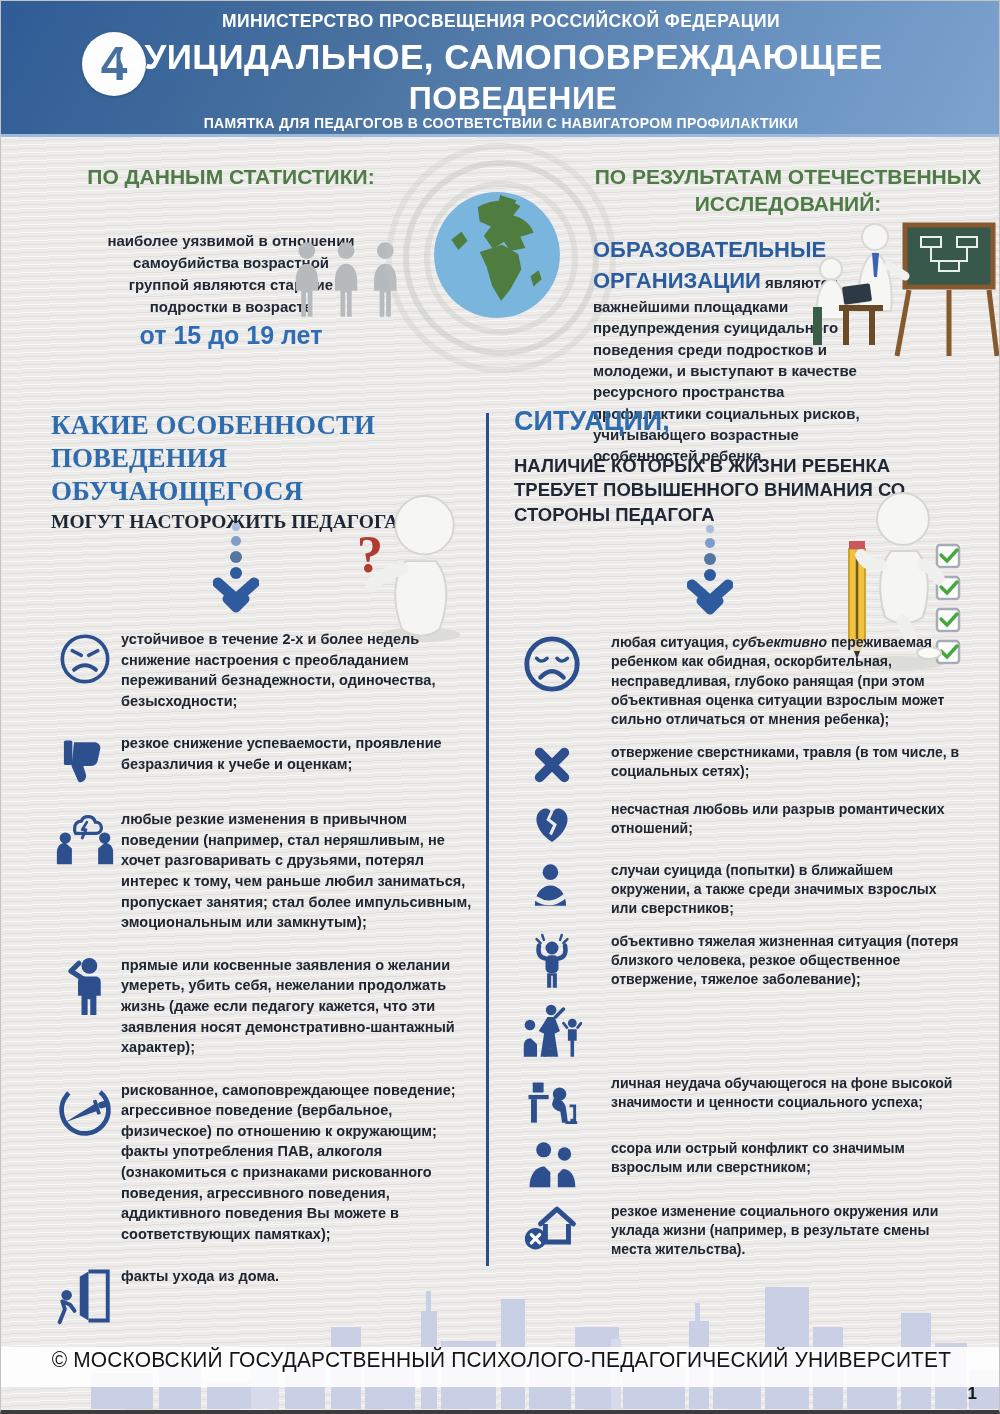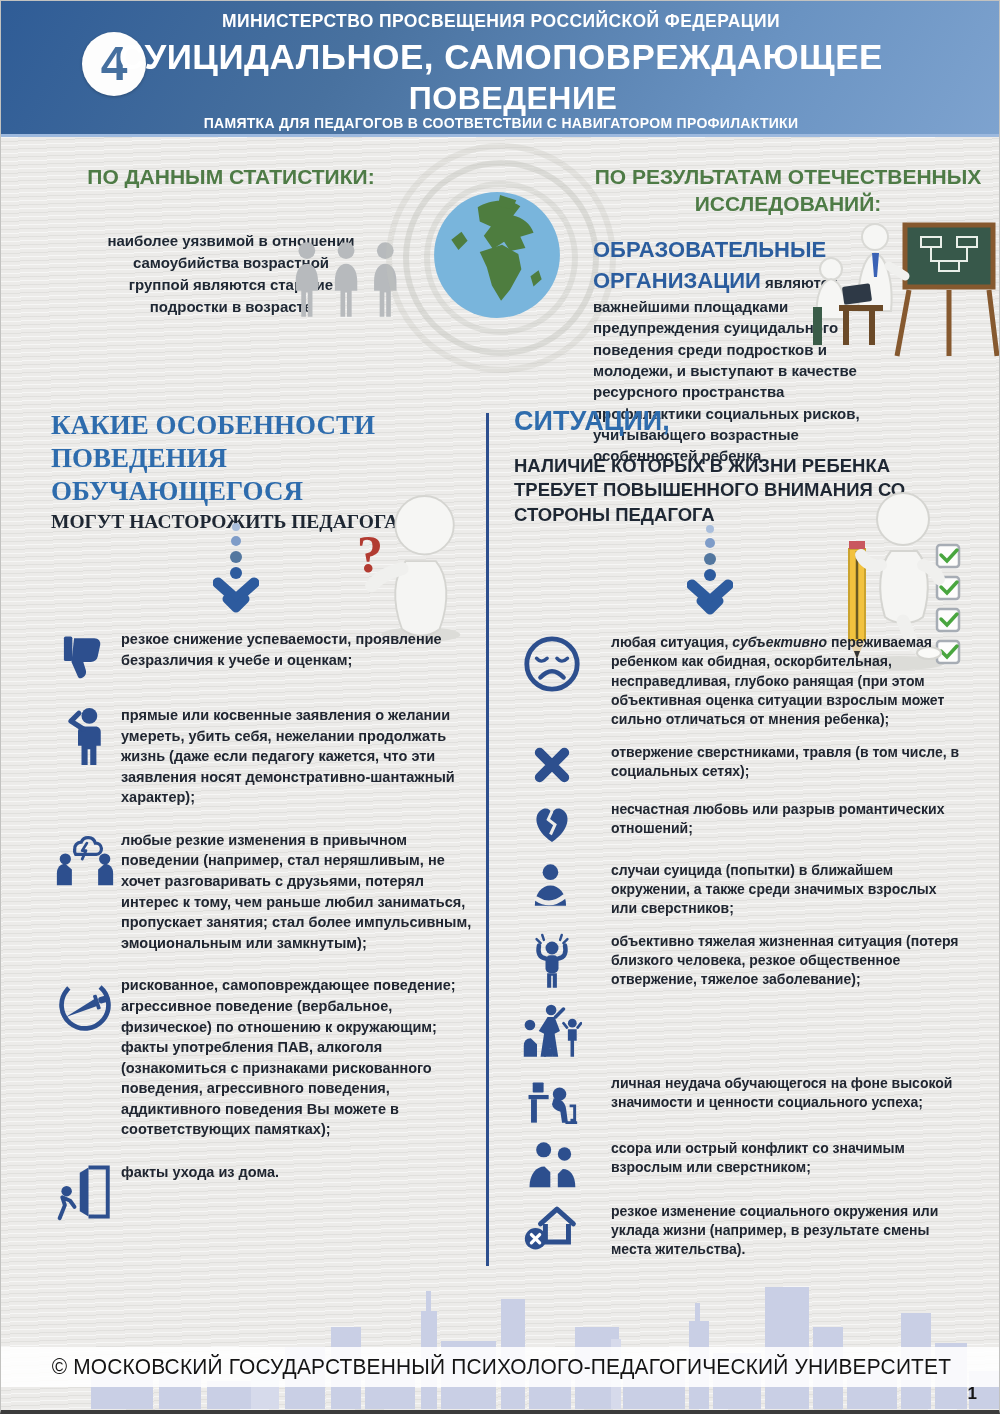--- a/index.html
+++ b/index.html
@@ -54,21 +54,21 @@
   .item-icon{flex:0 0 auto;display:flex;justify-content:center;}
   #litems .item-icon{width:72px;}
   #ritems .item-icon{width:78px;}
   .item-text{flex:1;font-weight:bold;color:#202631;}
   #litems .item-text{font-size:14.5px;line-height:1.42;}
   #ritems .item-text{font-size:14px;line-height:1.38;margin-left:20px;}
   .item-text em{font-style:italic;}
   
   #skyline{left:0;top:1268px;}
   #copybar{left:0;top:1346px;width:1000px;height:40px;background:rgba(255,255,255,.88);
-    display:flex;align-items:center;justify-content:center;}
+    display:flex;justify-content:center;}
   #copybar span{display:inline-block;transform:scaleX(.95);font-size:22px;color:#141414;font-weight:500;letter-spacing:.2px;white-space:nowrap;}
   #pagenum{right:22px;top:1383px;font-size:17px;font-weight:bold;color:#141414;}
   svg{display:block;}
 </style>
 </head>
 <body>
 
 <div id="page">
 
   <div id="header">
@@ -77,20 +77,21 @@
       <span>4</span>
     </div>
     <div class="title1">СУИЦИДАЛЬНОЕ, САМОПОВРЕЖДАЮЩЕЕ</div>
     <div class="title2">ПОВЕДЕНИЕ</div>
     <div class="subtitle">ПАМЯТКА ДЛЯ ПЕДАГОГОВ В СООТВЕТСТВИИ С НАВИГАТОРОМ ПРОФИЛАКТИКИ</div>
   </div>
 
   <div class="abs" id="stats">
     <div class="green-h">ПО ДАННЫМ СТАТИСТИКИ:</div>
     <div class="body">наиболее уязвимой в отношении самоубийства возрастной группой являются старшие подростки в возрасте</div>
+    <div class="hl">от 15 до 19 лет</div>
   </div>
 
   <div class="abs" id="people">
     <svg width="112" height="100" viewBox="0 0 120 100" fill="#b7babd">
       <g>
           <circle cx="17" cy="11" r="9"></circle>
           <path d="M5 44c0-12 5-19 12-19s12 7 12 19v10h-6v28h-5V56h-2v26h-5V54H5z"></path>
         </g>
       <g transform="translate(42,0)">
           <circle cx="17" cy="11" r="9"></circle>
@@ -219,49 +220,59 @@
       <path d="M62 78q-14 2-20 -10" stroke="#f0f0ee" stroke-width="12" fill="none" stroke-linecap="round"></path>
       <path d="M104 78q12 4 16 14" stroke="#f0f0ee" stroke-width="12" fill="none" stroke-linecap="round"></path>
       <path d="M84 134l10 24 12 6" stroke="#f0f0ee" stroke-width="13" fill="none" stroke-linecap="round"></path>
       <ellipse cx="110" cy="166" rx="12" ry="6" fill="#fafaf8" stroke="#d5d5d1" stroke-width="2"></ellipse>
     </svg>
   </div>
 
   <div class="abs items" id="litems">
     <div class="item">
       <div class="item-icon">
+        <svg width="58" height="58" viewBox="0 0 64 64">
+          <circle cx="32" cy="33" r="25" fill="none" stroke="#2d4f8e" stroke-width="4"></circle>
+          <path d="M18 24l10 5M46 24l-10 5" stroke="#2d4f8e" stroke-width="4" fill="none" stroke-linecap="round"></path>
+          <path d="M20 45q12-10 24 0" stroke="#2d4f8e" stroke-width="4.5" fill="none" stroke-linecap="round"></path>
+        </svg>
+      </div>
+      <div class="item-text">устойчивое в течение 2-х и более недель снижение настроения с преобладанием переживаний безнадежности, одиночества, безысходности;</div>
+    </div>
+    <div class="item">
+      <div class="item-icon">
         <svg width="54" height="54" viewBox="0 0 64 64" fill="#2d4f8e">
           <rect x="7" y="9" width="10" height="29" rx="2"></rect>
           <path d="M19 11h24c5 0 8 4 7 8l-3 14c-1 4-4 6-8 6h-9l3 10c1 4-1 8-5 9-2 1-4 0-5-3l-7-16z"></path>
         </svg>
       </div>
       <div class="item-text">резкое снижение успеваемости, проявление безразличия к учебе и оценкам;</div>
-    </div>
-    <div class="item">
-      <div class="item-icon">
-        <svg width="56" height="62" viewBox="0 0 64 70" fill="#2d4f8e">
-          <circle cx="37" cy="12" r="9"></circle>
-          <path d="M29 24h15c4 0 6 3 6 6v16h-5v22h-7V50h-3v18h-7V46h-4V30c0-3 2-6 5-6z"></path>
-          <path d="M30 27L16 18l9-9" stroke="#2d4f8e" stroke-width="6" fill="none" stroke-linecap="round" stroke-linejoin="round"></path>
-        </svg>
-      </div>
-      <div class="item-text">прямые или косвенные заявления о желании умереть, убить себя, нежелании продолжать жизнь (даже если педагогу кажется, что эти заявления носят демонстративно-шантажный характер);</div>
     </div>
     <div class="item">
       <div class="item-icon">
         <svg width="60" height="60" viewBox="0 0 64 64" fill="#2d4f8e">
           <path d="M21 21a7 7 0 0 1 7-8 8 8 0 0 1 15 1 6 6 0 0 1 1 12H22a6 6 0 0 1-1-5z" fill="none" stroke="#2d4f8e" stroke-width="3.5"></path>
           <path d="M34 14l-5 8h4l-4 9" fill="none" stroke="#2d4f8e" stroke-width="3" stroke-linecap="round" stroke-linejoin="round"></path>
           <circle cx="11" cy="31" r="6"></circle>
             <path d="M2 59v-13c0-6 4-10 9-10l7 6v17z"></path>
           <circle cx="53" cy="31" r="6"></circle>
             <path d="M62 59v-13c0-6-4-10-9-10l-7 6v17z"></path>
         </svg>
       </div>
       <div class="item-text">любые резкие изменения в привычном поведении (например, стал неряшливым, не хочет разговаривать с друзьями, потерял интерес к тому, чем раньше любил заниматься, пропускает занятия; стал более импульсивным, эмоциональным или замкнутым);</div>
+    </div>
+    <div class="item">
+      <div class="item-icon">
+        <svg width="56" height="62" viewBox="0 0 64 70" fill="#2d4f8e">
+          <circle cx="37" cy="12" r="9"></circle>
+          <path d="M29 24h15c4 0 6 3 6 6v16h-5v22h-7V50h-3v18h-7V46h-4V30c0-3 2-6 5-6z"></path>
+          <path d="M30 27L16 18l9-9" stroke="#2d4f8e" stroke-width="6" fill="none" stroke-linecap="round" stroke-linejoin="round"></path>
+        </svg>
+      </div>
+      <div class="item-text">прямые или косвенные заявления о желании умереть, убить себя, нежелании продолжать жизнь (даже если педагогу кажется, что эти заявления носят демонстративно-шантажный характер);</div>
     </div>
     <div class="item">
       <div class="item-icon">
         <svg width="60" height="60" viewBox="0 0 64 64">
           <circle cx="32" cy="32" r="25" fill="none" stroke="#2d4f8e" stroke-width="5" stroke-dasharray="120 38" transform="rotate(-50 32 32)"></circle>
           <g transform="rotate(-18 32 32)" fill="#2d4f8e">
             <polygon points="8,38 44,29 44,37"></polygon>
             <rect x="43" y="25" width="4" height="16" rx="1"></rect>
             <rect x="47" y="29" width="11" height="7" rx="3"></rect>
           </g>

